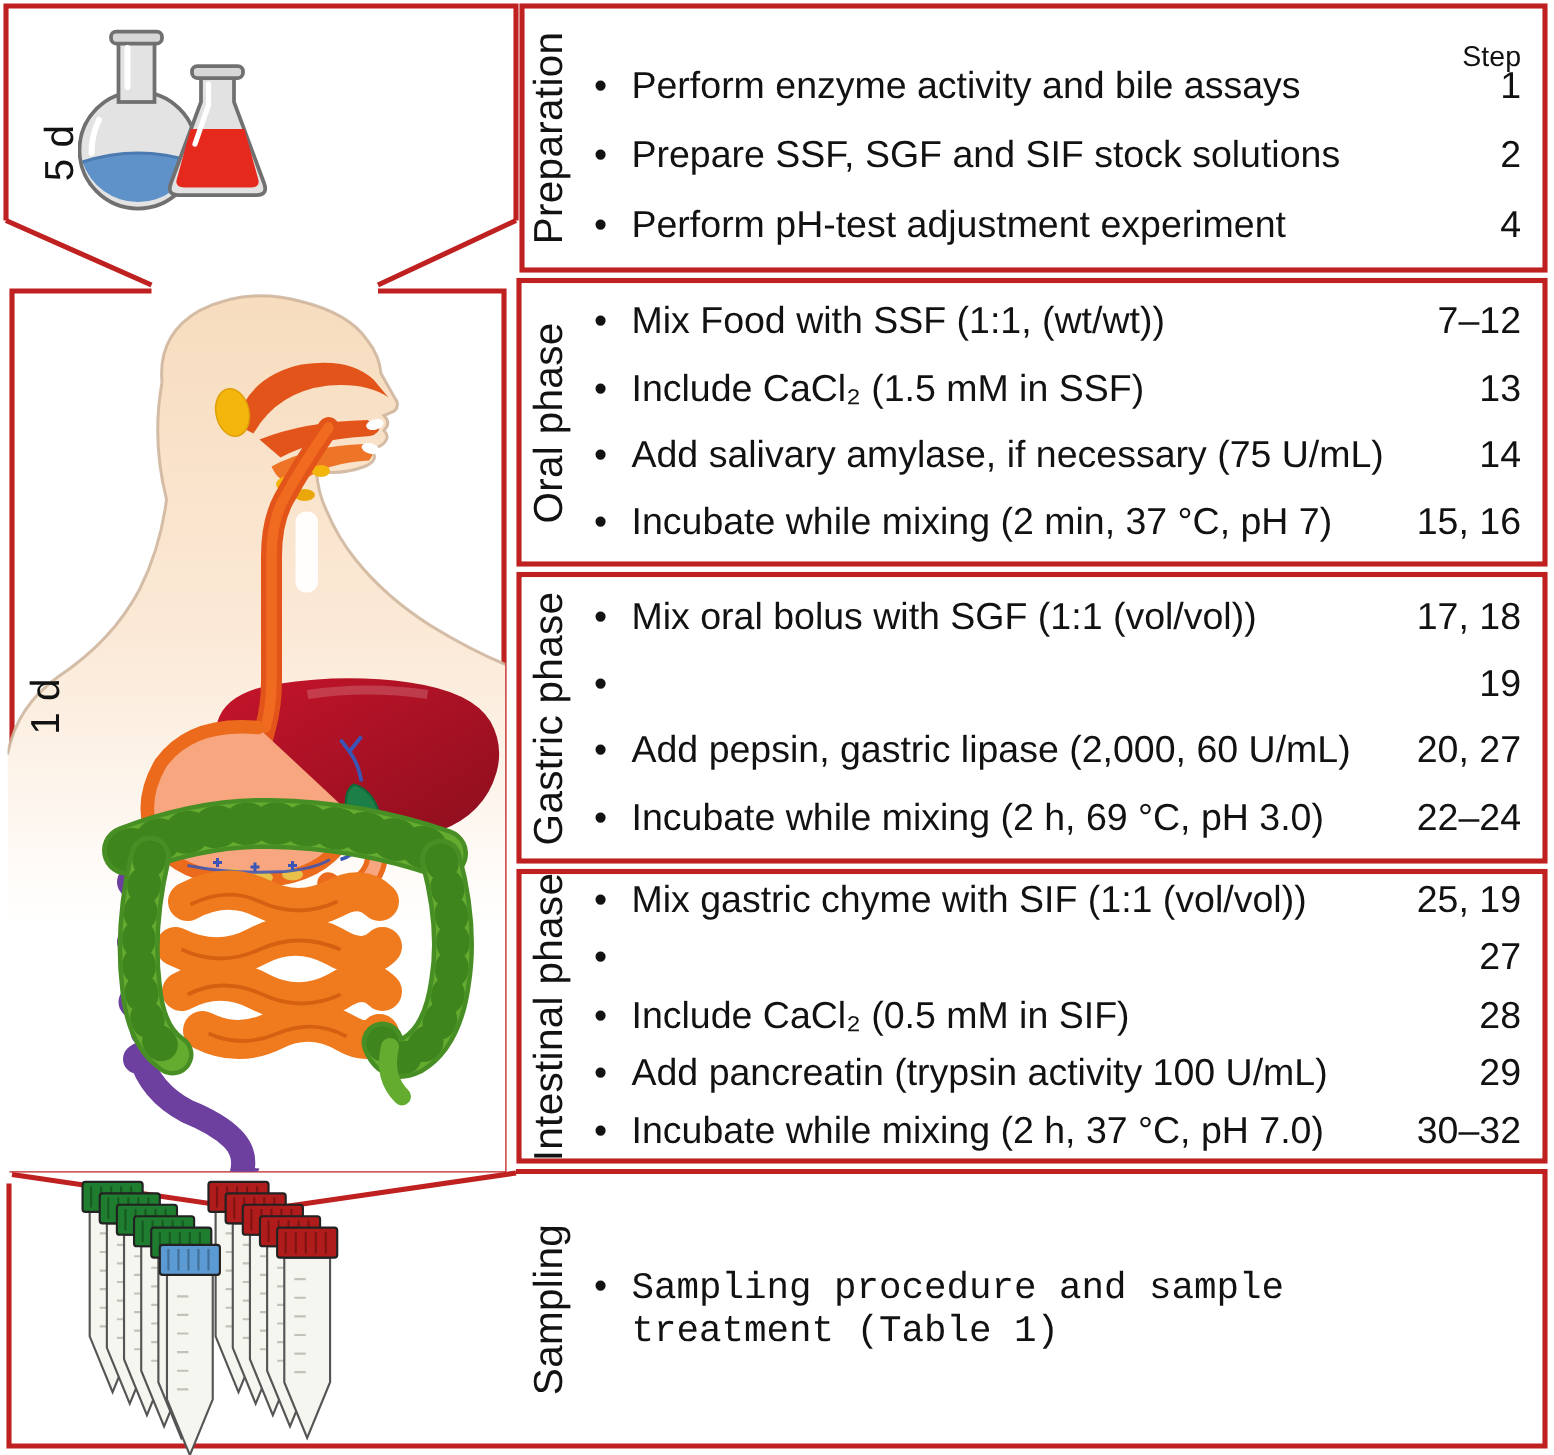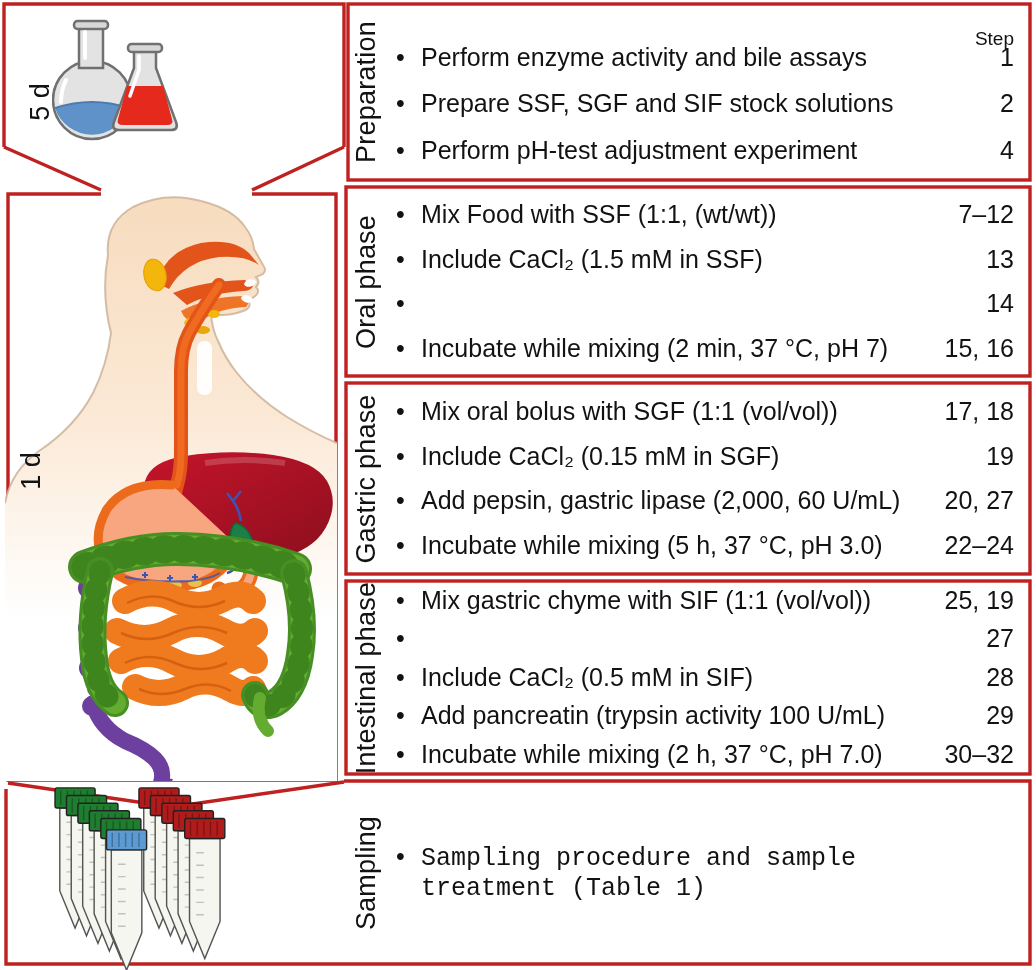--- a/index.html
+++ b/index.html
@@ -274,51 +274,51 @@
           <span class="itext">Mix Food with SSF (1:1, (wt/wt))</span>
           <span class="inum">7–12</span>
         </div>
         <div class="row">
           <span class="bullet">•</span>
           <span class="itext">Include CaCl₂ (1.5 mM in SSF)</span>
           <span class="inum">13</span>
         </div>
         <div class="row">
           <span class="bullet">•</span>
+          <span class="itext">Add salivary amylase, if necessary (75 U/mL)</span>
           <span class="inum">14</span>
         </div>
         <div class="row">
           <span class="bullet">•</span>
           <span class="itext">Incubate while mixing (2 min, 37 °C, pH 7)</span>
           <span class="inum">15, 16</span>
         </div>
       </div>
   </div>
 
   <div class="pbox" id="box-gastric">
     <div class="vlabel">Gastric phase</div>
     <div class="list">
         <div class="row">
           <span class="bullet">•</span>
           <span class="itext">Mix oral bolus with SGF (1:1 (vol/vol))</span>
           <span class="inum">17, 18</span>
         </div>
         <div class="row">
           <span class="bullet">•</span>
-          <span class="itext">Include CaCl₂ (0.15 mM in SGF)</span>
           <span class="inum">19</span>
         </div>
         <div class="row">
           <span class="bullet">•</span>
           <span class="itext">Add pepsin, gastric lipase (2,000, 60 U/mL)</span>
           <span class="inum">20, 27</span>
         </div>
         <div class="row">
           <span class="bullet">•</span>
-          <span class="itext">Incubate while mixing (5 h, 37 °C, pH 3.0)</span>
+          <span class="itext">Incubate while mixing (2 h, 69 °C, pH 3.0)</span>
           <span class="inum">22–24</span>
         </div>
       </div>
   </div>
 
   <div class="pbox" id="box-intestinal">
     <div class="vlabel">Intestinal phase</div>
     <div class="list">
         <div class="row">
           <span class="bullet">•</span>

